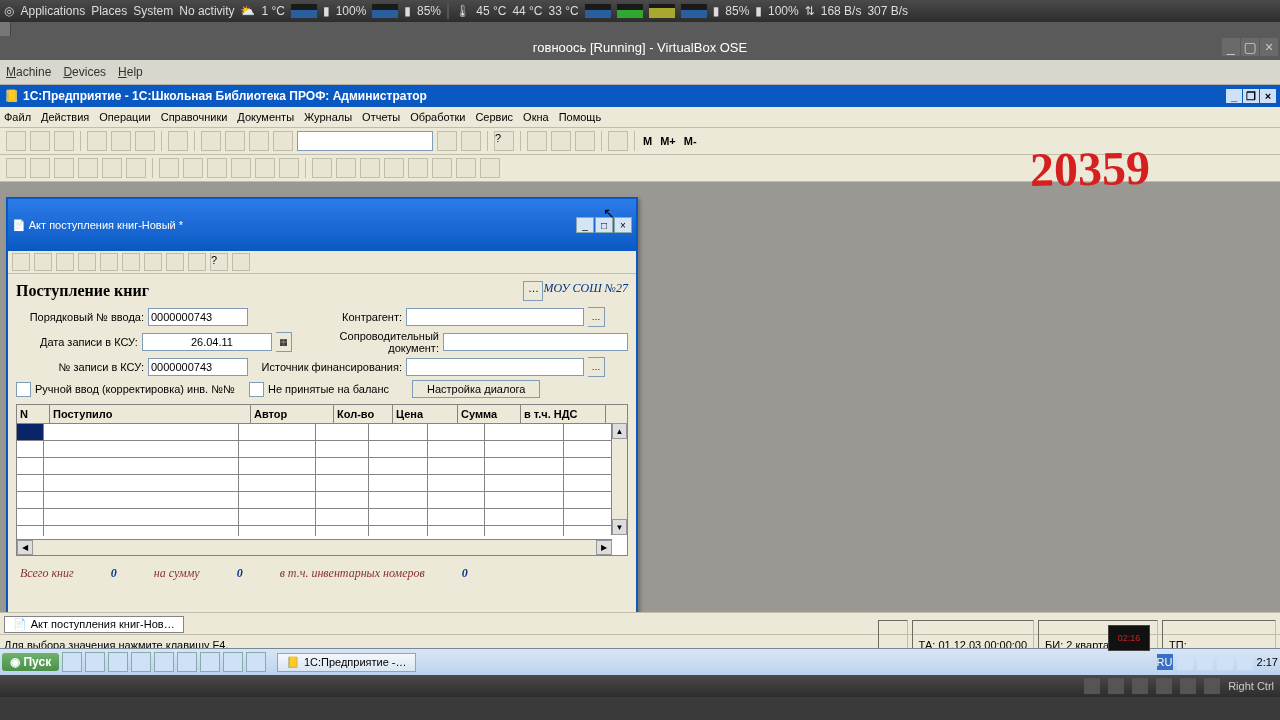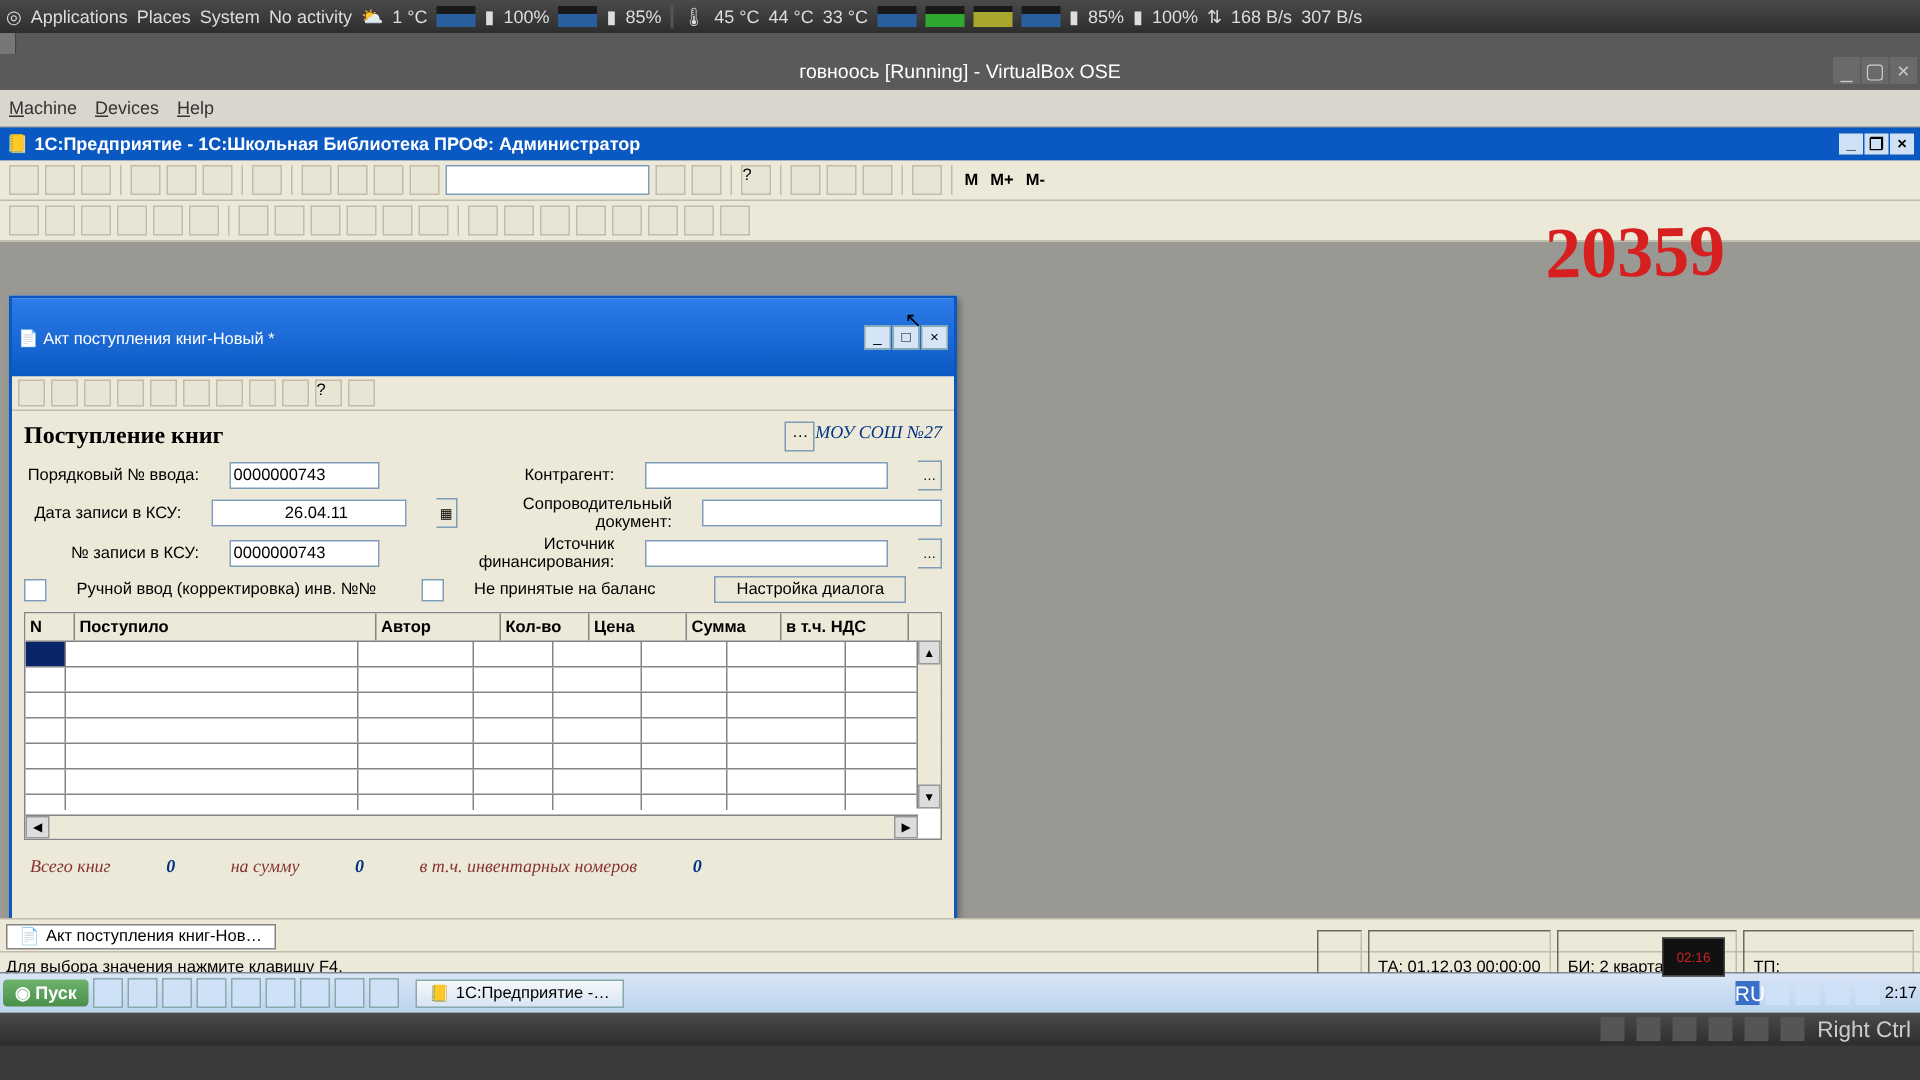--- a/index.html
+++ b/index.html
@@ -32,21 +32,21 @@
 .mdichild{position:absolute;left:6px;top:112px;width:628px;height:418px;border:2px solid #0a59c3;background:#ece9d8;box-shadow:2px 2px 4px rgba(0,0,0,.3)}
 .mdi-title{height:20px;background:linear-gradient(#2d7be8,#0a59c3);color:#fff;display:flex;align-items:center;padding:16px 4px;font-size:11px;justify-content:space-between}
 .mdi-title .wbtn{display:flex;gap:1px}
 .mdi-title .wbtn span{width:16px;height:14px;background:#d6e5f6;color:#000;display:flex;align-items:center;justify-content:center;font-size:10px;border:1px solid #8aa}
 .mdi-tb{height:22px;background:#ece9d8;display:flex;align-items:center;gap:4px;padding:0 4px;border-bottom:1px solid #c0bdaa}
 .mdi-tb span{width:16px;height:16px;background:#e8e5d4;border:1px solid #c0bdaa;display:inline-block}
 .form-body{padding:4px 8px}
 .form-title{font-family:'Times New Roman',serif;font-size:16px;font-weight:bold;margin:4px 0}
 .form-school{float:right;font-style:italic;color:#003388;font-family:'Times New Roman',serif;font-size:12px}
 .form-school-btn{display:inline-block;width:18px;height:18px;border:1px solid #7f9db9;background:#ece9d8;text-align:center;vertical-align:middle;margin-left:4px}
-.row{display:flex;align-items:center;margin:3px 0;gap:20px}
+.row{display:flex;align-items:center;margin:3px 0;gap:4px}
 .row label{font-size:11px;text-align:right}
 .row input[type=text]{height:16px;border:1px solid #7f9db9;font-size:11px;padding:0 2px}
 .row .cb{width:13px;height:13px;border:1px solid #7f9db9;background:#fff;display:inline-block}
 .row .btn-big{border:1px solid #7f9db9;background:#ece9d8;padding:2px 14px;font-size:11px}
 .row .sel{display:inline-block;width:16px;height:18px;border:1px solid #7f9db9;border-left:none;background:#ece9d8;text-align:center;font-size:9px;line-height:18px}
 .tablewrap{margin-top:6px;border:1px solid #848484;height:150px;position:relative;background:#fff}
 .gridhead{display:flex;background:#ece9d8;border-bottom:1px solid #848484;height:18px}
 .gridhead div{border-right:1px solid #848484;padding:1px 3px;font-size:11px;font-weight:bold;display:flex;align-items:center}
 .gridbody{height:112px;overflow:hidden}
 .gridrow{display:flex;height:16px;border-bottom:1px solid #848484}
@@ -66,21 +66,21 @@
 .taskbar-mdi .tab{border:1px solid #848484;background:#fff;padding:1px 8px;font-size:11px;display:flex;align-items:center;gap:4px}
 .statusbar-1c{position:absolute;bottom:20px;left:0;right:0;height:20px;background:#ece9d8;border-top:1px solid #c0bdaa;display:flex;align-items:center;padding:0 4px;font-size:11px;gap:4px}
 .statusbar-1c .cell{border:1px inset #c0bdaa;padding:17px 6px;height:14px;display:flex;align-items:center}
 .win-taskbar{position:absolute;bottom:0;left:0;right:0;height:26px;background:linear-gradient(#d9e5f5,#bcd3ee);display:flex;align-items:center;padding:0 2px;gap:3px;border-top:1px solid #789}
 .win-taskbar .start{background:linear-gradient(#6db26d,#4a8f4a);color:#fff;padding:2px 8px;border-radius:3px;font-weight:bold;font-size:12px;display:flex;align-items:center;gap:3px}
 .win-taskbar .ql{width:18px;height:18px;background:#cfe1f7;display:inline-block;border:1px solid #8aa}
 .win-taskbar .task{background:linear-gradient(#f5f8fc,#d8e5f3);border:1px solid #8aa;padding:2px 8px;font-size:11px;margin-left:8px;display:flex;align-items:center;gap:4px}
 .win-taskbar .tray{margin-left:auto;display:flex;align-items:center;gap:4px;font-size:11px}
 .win-taskbar .tray .ic{width:16px;height:16px;background:#cfe1f7;display:inline-block}
 .vb-clock{position:absolute;right:130px;bottom:24px;width:40px;height:24px;background:#111;color:#c22;font-size:9px;display:flex;align-items:center;justify-content:center;border:1px solid #444}
-.gnome-bottom{height:22px;background:linear-gradient(#4a4a4a,#2d2d2d);display:flex;align-items:center;color:#ccc;font-size:15px;justify-content:flex-end;padding:0 6px;gap:8px}
+.gnome-bottom{height:22px;background:linear-gradient(#4a4a4a,#2d2d2d);display:flex;align-items:center;color:#ccc;font-size:11px;justify-content:flex-end;padding:0 6px;gap:8px}
 .gnome-bottom .ic{width:16px;height:16px;background:#555;display:inline-block}
 </style>
 </head>
 <body>
 
 <div class="panel-top">
   <span class="item">◎</span>
   <span class="item">Applications</span>
   <span class="item">Places</span>
   <span class="item">System</span>
@@ -135,20 +135,33 @@
     <div class="left">
       <span>📒</span>
       <span>1С:Предприятие - 1С:Школьная Библиотека ПРОФ:  Администратор</span>
     </div>
     <div class="wbtn">
       <span>_</span>
       <span>❐</span>
       <span>×</span>
     </div>
   </div>
+  <div class="onec-menu">
+    <span>Файл</span>
+    <span>Действия</span>
+    <span>Операции</span>
+    <span>Справочники</span>
+    <span>Документы</span>
+    <span>Журналы</span>
+    <span>Отчеты</span>
+    <span>Обработки</span>
+    <span>Сервис</span>
+    <span>Окна</span>
+    <span>Помощь</span>
+  </div>
   <div class="toolbar">
     <span class="tb"></span>
     <span class="tb"></span>
     <span class="tb"></span>
     <span class="vsep"></span>
     <span class="tb"></span>
     <span class="tb"></span>
     <span class="tb"></span>
     <span class="vsep"></span>
     <span class="tb"></span>
@@ -374,21 +387,21 @@
     <span class="ql"></span>
     <span class="ql"></span>
     <span class="ql"></span>
     <span class="ql"></span>
     <span class="ql"></span>
     <span class="ql"></span>
     <span class="ql"></span>
     <span class="ql"></span>
     <div class="task">📒 <span>1С:Предприятие -…</span></div>
     <div class="tray">
-      <span class="ic" style="background:#3a6fc7;color:#fff;text-align:left;line-height:16px;font-size:14px">RU</span>
+      <span class="ic" style="background:#3a6fc7;color:#fff;text-align:left;line-height:16px;font-size:11px">RU</span>
       <span class="ic"></span>
       <span class="ic"></span>
       <span class="ic"></span>
       <span class="ic"></span>
       <span>2:17</span>
     </div>
   </div>
   <div class="vb-clock">02:16</div>
 </div>
 

